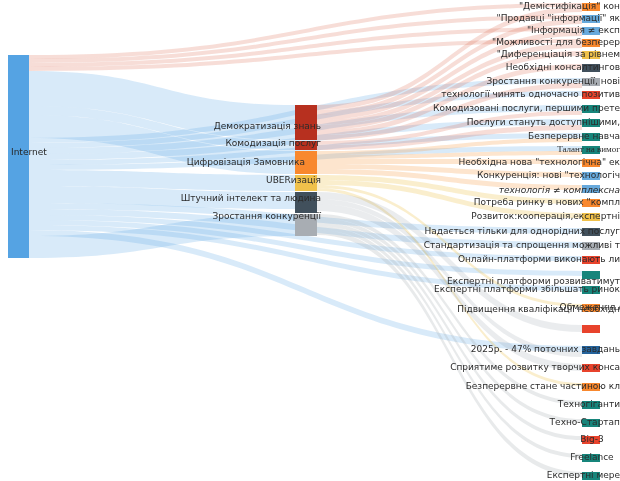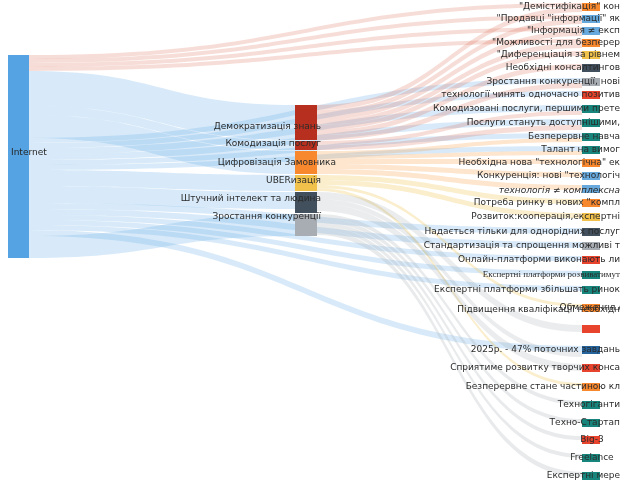--- a/index.html
+++ b/index.html
@@ -73,21 +73,21 @@
       <path d="M 317,230 C 449.5,230 449.5,472 582,472 L 582,477 C 449.5,477 449.5,235 317,235 Z" fill="rgba(165,170,175,0.25)"></path>
     </svg>
   <div id="internet-node" class="node" style="left: 8px; top: 55px; width: 21px; height: 203px; background: rgb(85, 163, 227);"></div>
   <div id="internet-label" style="left: 11px; top: 147px;">Internet</div>
   <div id="mid-nodes">
       <div class="node" style="left: 295px; top: 105px; width: 22px; height: 35px; background: rgb(183, 48, 31);"></div>
       <div class="nlabel midlab" style="right: 299px; top: 121px;">Демократизація знань</div>
       <div class="node" style="left: 295px; top: 141px; width: 22px; height: 9px; background: rgb(183, 48, 31);"></div>
       <div class="nlabel midlab" style="right: 299px; top: 138px;">Комодизація послуг</div>
       <div class="node" style="left: 295px; top: 151px; width: 22px; height: 23px; background: rgb(248, 136, 46);"></div>
-      <div class="nlabel midlab" style="right: 284px; top: 157px;">Цифровізація Замовника</div>
+      <div class="nlabel midlab" style="right: 315px; top: 157px;">Цифровізація Замовника</div>
       <div class="node" style="left: 295px; top: 175px; width: 22px; height: 16px; background: rgb(240, 193, 75);"></div>
       <div class="nlabel midlab" style="right: 299px; top: 175px;">UBERизація</div>
       <div class="node" style="left: 295px; top: 192px; width: 22px; height: 21px; background: rgb(65, 80, 92);"></div>
       <div class="nlabel midlab" style="right: 299px; top: 193px; padding-left: 35px;">Штучний інтелект та людина</div>
       <div class="node" style="left: 295px; top: 214px; width: 22px; height: 22px; background: rgb(168, 173, 179);"></div>
       <div class="nlabel midlab" style="right: 299px; top: 211px;">Зростання конкуренції</div>
     </div>
   <div id="right-nodes">
       <div class="node" style="left: 582px; top: 3px; width: 18px; height: 8px; background: rgb(248, 136, 46);"></div>
       <div class="nlabel rightedge" style="top: 1px;">"Демістифікація" кон</div>
@@ -105,39 +105,39 @@
       <div class="nlabel rightedge" style="top: 76px;">Зростання конкуренції, нові</div>
       <div class="node" style="left: 582px; top: 91px; width: 18px; height: 8px; background: rgb(232, 67, 44);"></div>
       <div class="nlabel rightedge" style="top: 89px;">технології чинять одночасно позитив</div>
       <div class="node" style="left: 582px; top: 105px; width: 18px; height: 8px; background: rgb(23, 133, 123);"></div>
       <div class="nlabel rightedge" style="top: 103px;">Комодизовані послуги, першими прете</div>
       <div class="node" style="left: 582px; top: 119px; width: 18px; height: 8px; background: rgb(23, 133, 123);"></div>
       <div class="nlabel rightedge" style="top: 117px;">Послуги стануть доступнішими,</div>
       <div class="node" style="left: 582px; top: 133px; width: 18px; height: 8px; background: rgb(23, 133, 123);"></div>
       <div class="nlabel rightedge" style="top: 131px;">Безперервне навча</div>
       <div class="node" style="left: 582px; top: 146px; width: 18px; height: 8px; background: rgb(23, 133, 123);"></div>
-      <div class="nlabel rightedge" style="top: 144px;">Талант на вимог</div>
+      <div class="nlabel rightedge" style="top: 144px; font-family: Liberation Serif, serif;">Талант на вимог</div>
       <div class="node" style="left: 582px; top: 159px; width: 18px; height: 8px; background: rgb(248, 136, 46);"></div>
       <div class="nlabel rightedge" style="top: 157px;">Необхідна нова "технологічна" ек</div>
       <div class="node" style="left: 582px; top: 172px; width: 18px; height: 8px; background: rgb(103, 169, 220);"></div>
       <div class="nlabel rightedge" style="top: 170px;">Конкуренція: нові "технологіч</div>
       <div class="node" style="left: 582px; top: 185px; width: 18px; height: 8px; background: rgb(103, 169, 220);"></div>
       <div class="nlabel rightedge" style="top: 185px; font-style: italic;">технологія ≠ комплексна</div>
       <div class="node" style="left: 582px; top: 199px; width: 18px; height: 8px; background: rgb(248, 136, 46);"></div>
       <div class="nlabel rightedge" style="top: 197px;">Потреба ринку в нових "компл</div>
       <div class="node" style="left: 582px; top: 213px; width: 18px; height: 8px; background: rgb(240, 193, 75);"></div>
       <div class="nlabel rightedge" style="top: 211px;">Розвиток:кооперація,експертні</div>
       <div class="node" style="left: 582px; top: 228px; width: 18px; height: 8px; background: rgb(65, 80, 92);"></div>
       <div class="nlabel rightedge" style="top: 226px;">Надається тільки для однорідних послуг</div>
       <div class="node" style="left: 582px; top: 242px; width: 18px; height: 8px; background: rgb(168, 173, 179);"></div>
       <div class="nlabel rightedge" style="top: 240px;">Стандартизація та спрощення можливі т</div>
       <div class="node" style="left: 582px; top: 256px; width: 18px; height: 8px; background: rgb(232, 67, 44);"></div>
       <div class="nlabel rightedge" style="top: 254px;">Онлайн-платформи виконають ли</div>
       <div class="node" style="left: 582px; top: 271px; width: 18px; height: 8px; background: rgb(23, 133, 123);"></div>
-      <div class="nlabel rightedge" style="top: 269px; font-family: Liberation Serif, serif;">Експертні платформи розвиватимут</div>
+      <div class="nlabel rightedge" style="top: 276px;">Експертні платформи розвиватимут</div>
       <div class="node" style="left: 582px; top: 286px; width: 18px; height: 8px; background: rgb(23, 133, 123);"></div>
       <div class="nlabel rightedge" style="top: 284px;">Експертні платформи збільшать ринок</div>
       <div class="node" style="left: 582px; top: 304px; width: 18px; height: 8px; background: rgb(248, 136, 46);"></div>
       <div class="nlabel center" style="left: 592px; top: 302px;">Обмеження А</div>
       <div class="node" style="left: 582px; top: 325px; width: 18px; height: 8px; background: rgb(232, 67, 44);"></div>
       <div class="nlabel rightedge" style="top: 304px;">Підвищення кваліфікації необхідн</div>
       <div class="node" style="left: 582px; top: 346px; width: 18px; height: 8px; background: rgb(36, 99, 156);"></div>
       <div class="nlabel rightedge" style="top: 344px;">2025р. - 47% поточних завдань</div>
       <div class="node" style="left: 582px; top: 364px; width: 18px; height: 8px; background: rgb(232, 67, 44);"></div>
       <div class="nlabel rightedge" style="top: 362px;">Сприятиме розвитку творчих конса</div>

